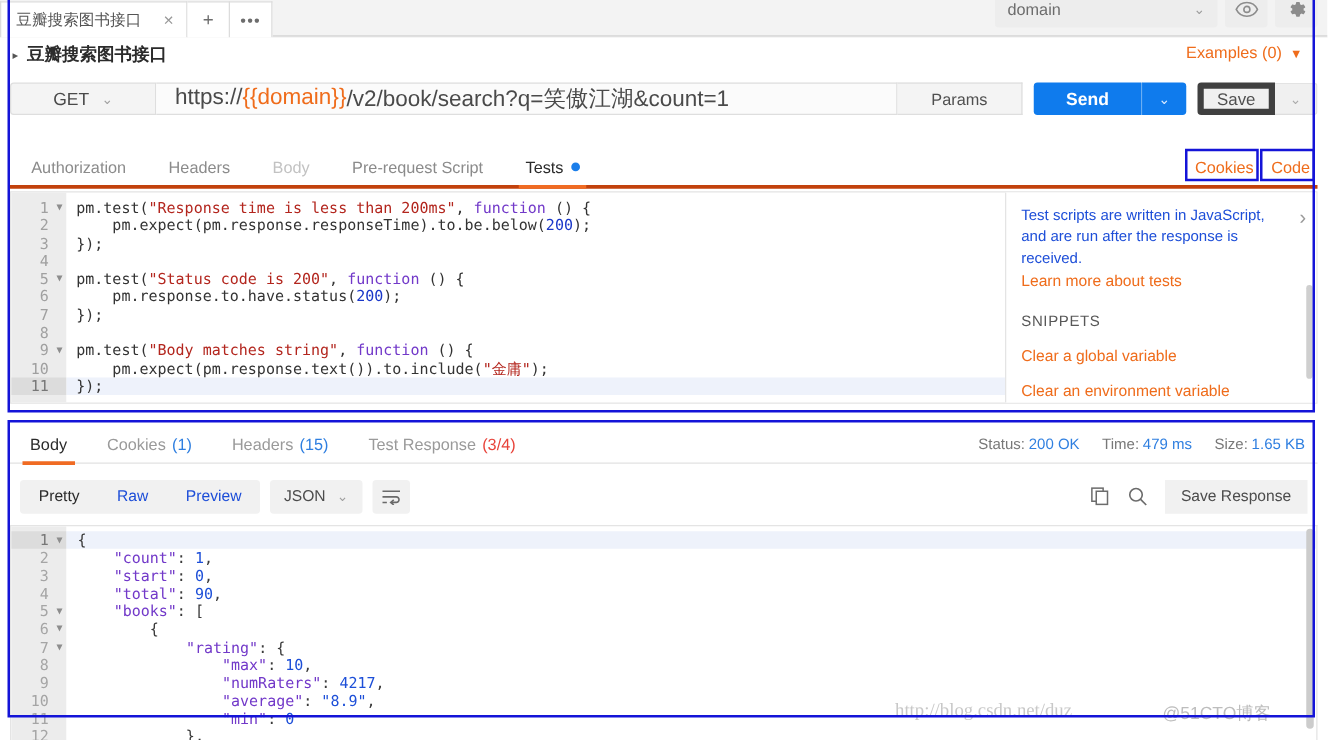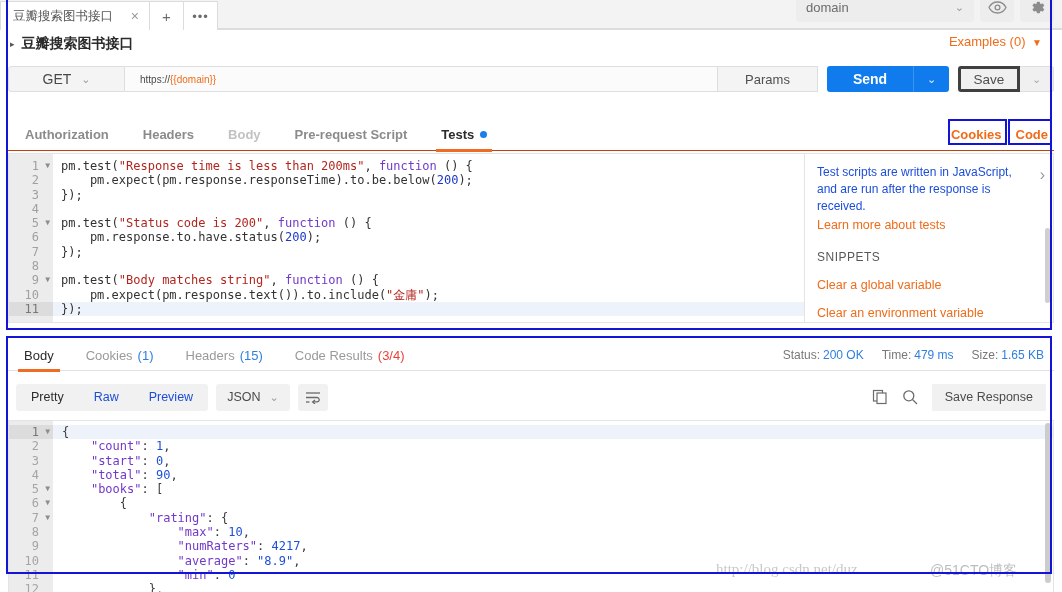--- a/index.html
+++ b/index.html
@@ -85,55 +85,55 @@
   .method {
     width: 117px; background: #f4f4f4;
     border: 1px solid #dedede; border-radius: 3px 0 0 3px;
     display: flex; align-items: center; justify-content: center; gap: 10px;
     font-size: 14px; color: #494949; font-weight: 500;
   }
   .method .caret { color: #9d9d9d; font-size: 11px; }
   .urlfield {
     flex: 1; background: #fbfbfb;
     border: 1px solid #dedede; border-left: none;
-    display: flex; align-items: center; padding-left: 15px;
-    font-size: 10px; color: #4a4a4a;
+    display: flex; padding-left: 15px;
+    font-size: 18px; color: #4a4a4a;
   }
   .urlfield .var { color: #ef6c1b; }
   .params-btn {
     width: 100px; background: #f4f4f4; border: 1px solid #dedede; border-left: none;
     display: flex; align-items: center; justify-content: center;
     font-size: 13px; color: #4f4f4f;
   }
   .send-btn {
     width: 86px; background: #0f7bed; color: #fff;
     display: flex; align-items: center; justify-content: center;
     font-size: 14px; font-weight: bold; margin-left: 9px; border-radius: 3px 0 0 3px;
   }
   .send-caret {
     width: 36px; background: #0f7bed; color: #e4f0ff;
     display: flex; align-items: center; justify-content: center;
     border-left: 1px solid #3b93f0; font-size: 11px; border-radius: 0 3px 3px 0;
   }
   .save-btn {
-    width: 62px; background: #f0f0f0; border: 3px solid #404040;
+    width: 62px; background: #f0f0f0; border: 5px solid #404040;
     display: flex; align-items: center; justify-content: center;
     font-size: 13.5px; color: #4f4f4f; margin-left: 9px; border-radius: 3px 0 0 3px;
   }
   .save-caret {
     width: 34px; background: #f0f0f0; border: 1px solid #dedede; border-left: none;
     display: flex; align-items: center; justify-content: center;
     color: #a9a9a9; font-size: 11px; border-radius: 0 3px 3px 0;
   }
 
   
   .subtabs {
     position: absolute; left: 8px; top: 118px; width: 1046px; height: 33px;
-    border-bottom: 1px solid #c2410c;
-    display: flex; align-items: center; font-weight: bold;
+    border-bottom: 3px solid #c2410c;
+    display: flex; align-items: center;
   }
   .subtab {
     padding: 0 17px; height: 33px; display: flex; align-items: center; gap: 6px;
     font-size: 13px; color: #8b8b8b; position: relative;
   }
   .subtab.dim { color: #c2c2c2; }
   .subtab.active { color: #2b2b2b; }
   .subtab.active::after {
     content: ''; position: absolute; left: 12px; right: 12px; bottom: -1px;
     height: 3px; background: #f06b23;
@@ -328,20 +328,21 @@
   </div>
 
   <div class="urlbar">
     <div class="method">
       <span>GET</span>
       <span class="caret">⌄</span>
     </div>
     <div class="urlfield">
       <span>https://</span>
         <span class="var">{{domain}}</span>
+        <span>/v2/book/search?q=笑傲江湖&amp;count=1</span>
     </div>
     <div class="params-btn">Params</div>
     <div class="send-btn">Send</div>
     <div class="send-caret">⌄</div>
     <div class="save-btn">Save</div>
     <div class="save-caret">⌄</div>
   </div>
 
   <div class="subtabs" id="request-tabs">
       <div class="subtab">
@@ -402,21 +403,21 @@
       </div>
       <div class="rtab">
         <span>Cookies</span>
         <span class="cnt">(1)</span>
       </div>
       <div class="rtab">
         <span>Headers</span>
         <span class="cnt">(15)</span>
       </div>
       <div class="rtab">
-        <span>Code Results</span>
+        <span>Test Response</span>
         <span class="cnt fail">(3/4)</span>
       </div>
       <div class="resp-meta">
         <span><span>Status:</span><b>200 OK</b></span>
         <span><span>Time:</span><b>479 ms</b></span>
         <span><span>Size:</span><b>1.65 KB</b></span>
       </div>
     </div>
 
   <div class="resp-toolbar">

